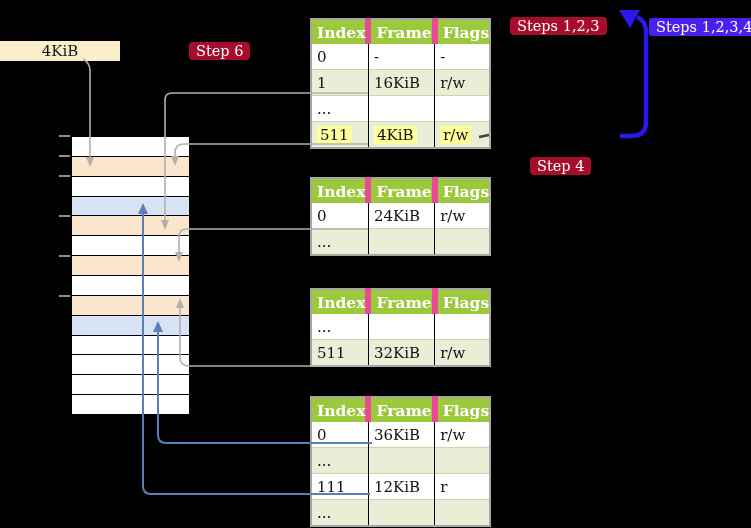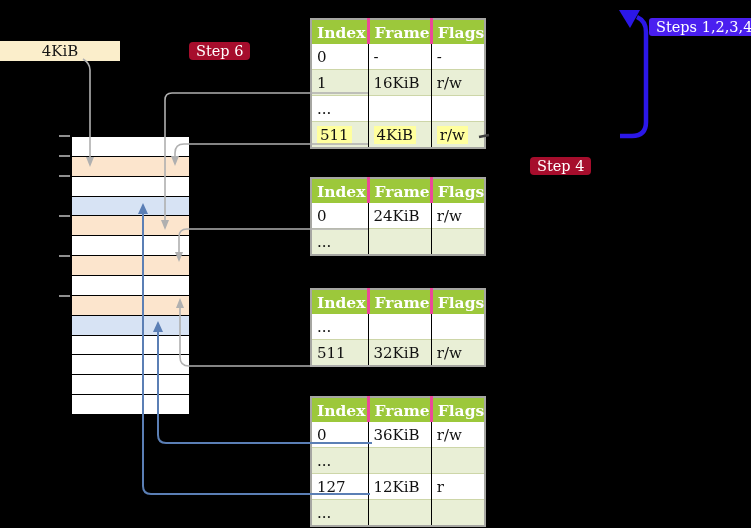--- a/index.html
+++ b/index.html
@@ -28,21 +28,21 @@
   .stack .row:first-child{border-top:none;}
   .row.white{background:#ffffff;}
   .row.peach{background:var(--c-peach);}
   .row.blue{background:var(--c-bluerow);}
   .tick{position:absolute;left:59px;width:11px;height:2px;background:#8f8f8f;}
 
   
   .pt{position:absolute;left:310px;}
   .pt table{border-collapse:collapse;border:2px solid #a6a6a2;font-size:15px;color:#111;}
   .pt th{background:var(--c-header);color:#fff;font-weight:bold;font-size:15.5px;
-         text-align:left;padding:0 0 0 5px;height:24px;border-right:3px solid #ec4899;}
+         text-align:left;padding:0 0 0 5px;height:24px;border-right:6px solid #ec4899;}
   .pt th:last-child{border-right:none;margin-left:24px;}
   .pt td{height:25px;padding:0 0 0 5px;border-right:1px solid #000;
          border-top:1px solid #cdd6a8;font-size:15px;}
   .pt td:last-child{border-right:none;}
   .pt tbody tr:first-child td{border-top:none;}
   .pt col.c1{width:57px;} .pt col.c2{width:60px;} .pt col.c3{width:51px;}
   .pt tr.shaded td{background:var(--c-shaded);}
   .pt tr.plain td{background:#fff;}
   .hl{background:var(--c-highlight);padding:0 3px;}
 
@@ -59,20 +59,21 @@
 </head>
 <body>
 
 <div class="canvas">
 
   <div class="box4kib">
     <span>4KiB</span>
   </div>
 
   <div class="steplabel red" id="step0">Step 6</div>
+  <div class="steplabel red" id="steps123">Steps 1,2,3</div>
   <div class="steplabel blue" id="steps1234">Steps 1,2,3,4</div>
   <div class="steplabel red" id="step4">Step 4</div>
 
   <div class="stack" id="stack">
       <div class="row white"></div>
       <div class="row peach"></div>
       <div class="row white"></div>
       <div class="row blue"></div>
       <div class="row peach"></div>
       <div class="row white"></div>
@@ -207,21 +208,21 @@
             <td>0</td>
             <td>36KiB</td>
             <td>r/w</td>
           </tr>
           <tr class="shaded">
             <td>...</td>
             <td></td>
             <td></td>
           </tr>
           <tr class="plain">
-            <td>127</td>
+            <td>111</td>
             <td>12KiB</td>
             <td>r</td>
           </tr>
           <tr class="shaded">
             <td>...</td>
             <td></td>
             <td></td>
           </tr>
         </tbody>
       </table>

